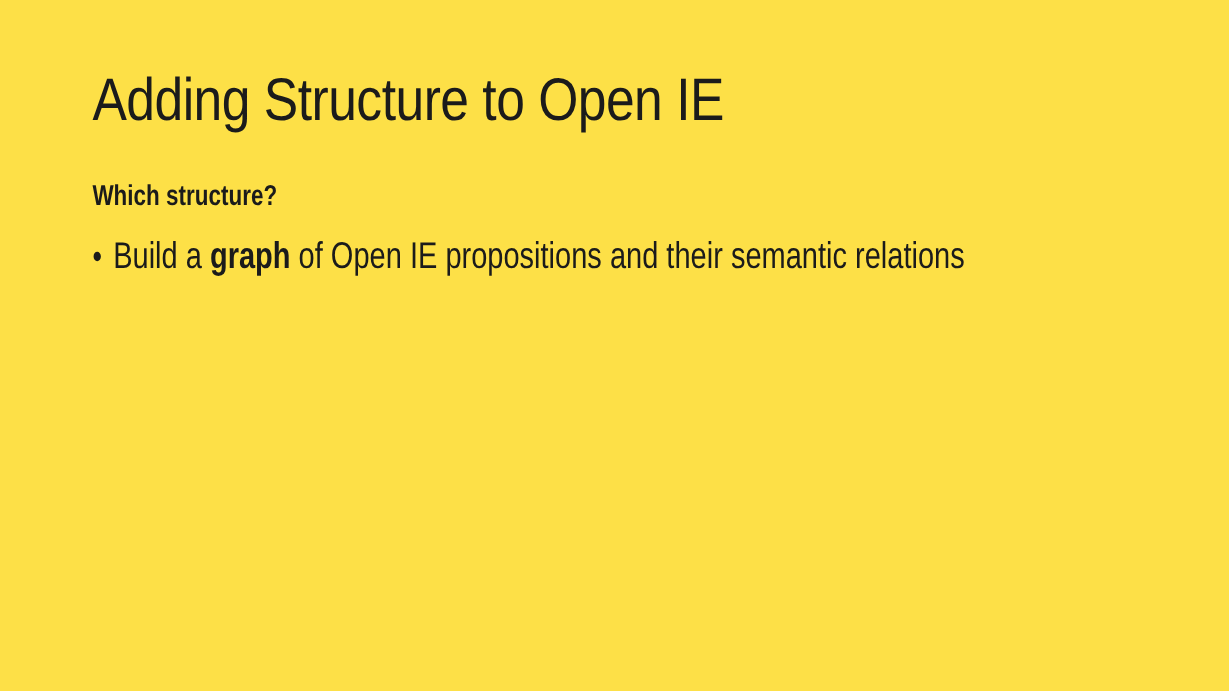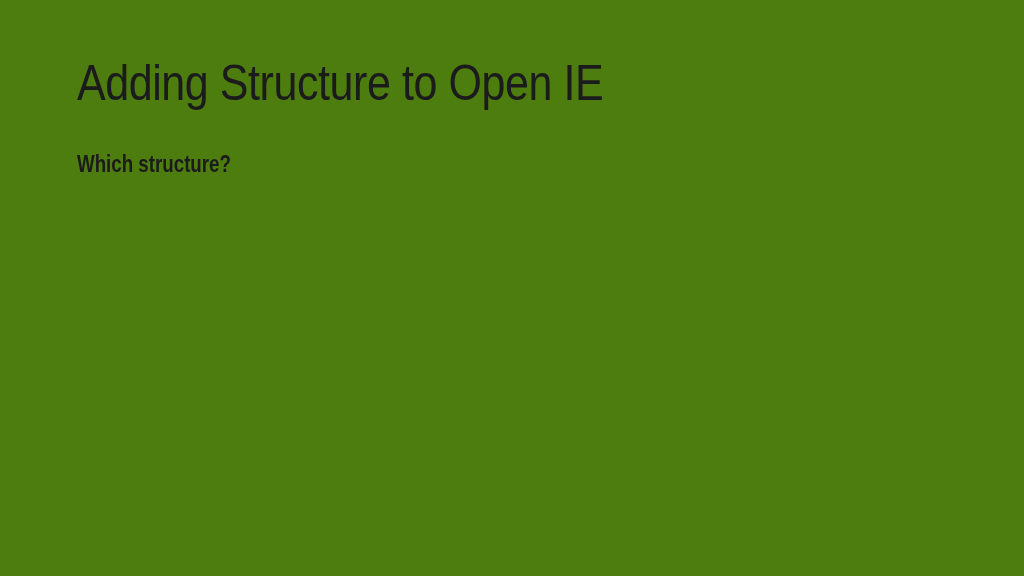--- a/index.html
+++ b/index.html
@@ -63,24 +63,29 @@
     font-size: 29px;
     vertical-align: baseline;
   }
   .bold-word {
     font-weight: 700;
   }
 </style>
 </head>
 <body>
 
-<div class="slide" style="background: #4d7c0f; color: rgb(27, 27, 27);">
+<div class="slide" style="background: #fde047; color: rgb(27, 27, 27);">
 
   <div class="slide-title">
     <span class="squeeze-title">Adding Structure to Open IE</span>
   </div>
 
   <div class="section-heading">
     <span class="squeeze-body">Which structure?</span>
   </div>
 
+  <div class="bullet-row">
+    <span class="squeeze-body">
+      <span class="bullet-marker">•</span><span>Build a </span><span class="bold-word">graph</span><span> of Open IE propositions and their semantic relations</span>
+    </span>
+  </div>
 
 </div>
 
 </body></html>

